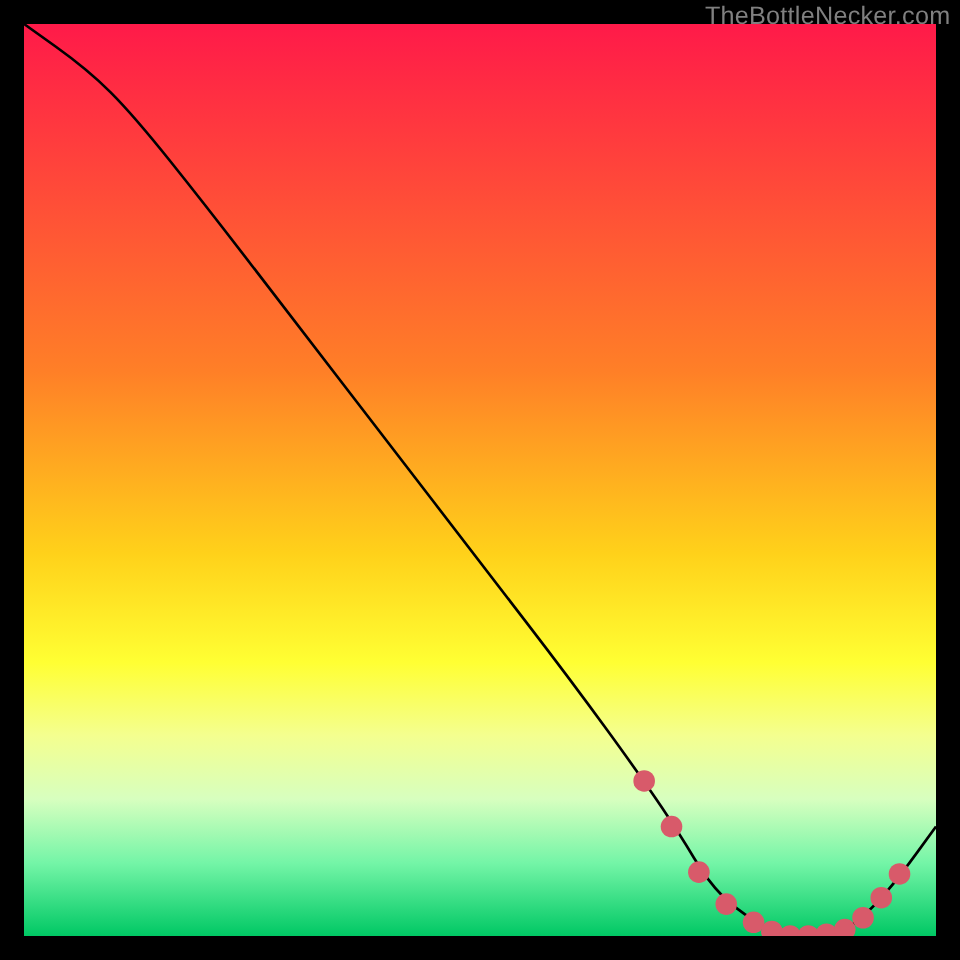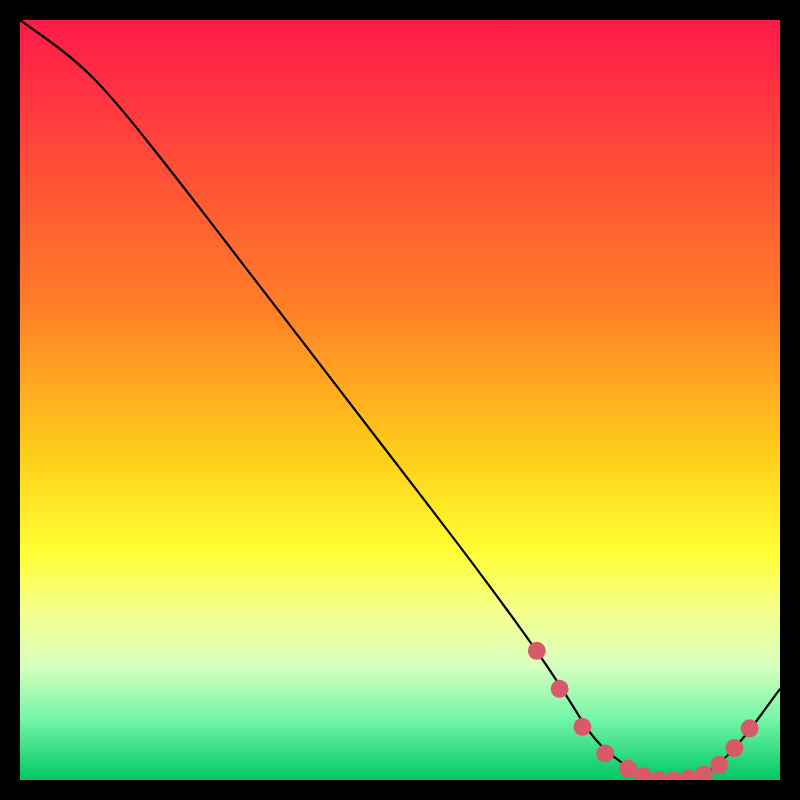--- a/index.html
+++ b/index.html
@@ -33,20 +33,21 @@
     height: 760px;
   }
   .plot svg {
     display: block;
   }
 </style>
 </head>
 <body>
 
 <div class="frame">
+  <div class="watermark">TheBottleNecker.com</div>
 
   <div class="plot">
     <svg id="svg-plot" width="760" height="760" viewBox="0 0 760 760">
       <defs>
         <linearGradient id="bg-grad" x1="0" y1="0" x2="0" y2="1">
             <stop offset="0%" stop-color="#ff1a49"></stop>
             <stop offset="38%" stop-color="#ff7f27"></stop>
             <stop offset="58%" stop-color="#ffd11a"></stop>
             <stop offset="70%" stop-color="#ffff33"></stop>
             <stop offset="78%" stop-color="#f4ff8f"></stop>

